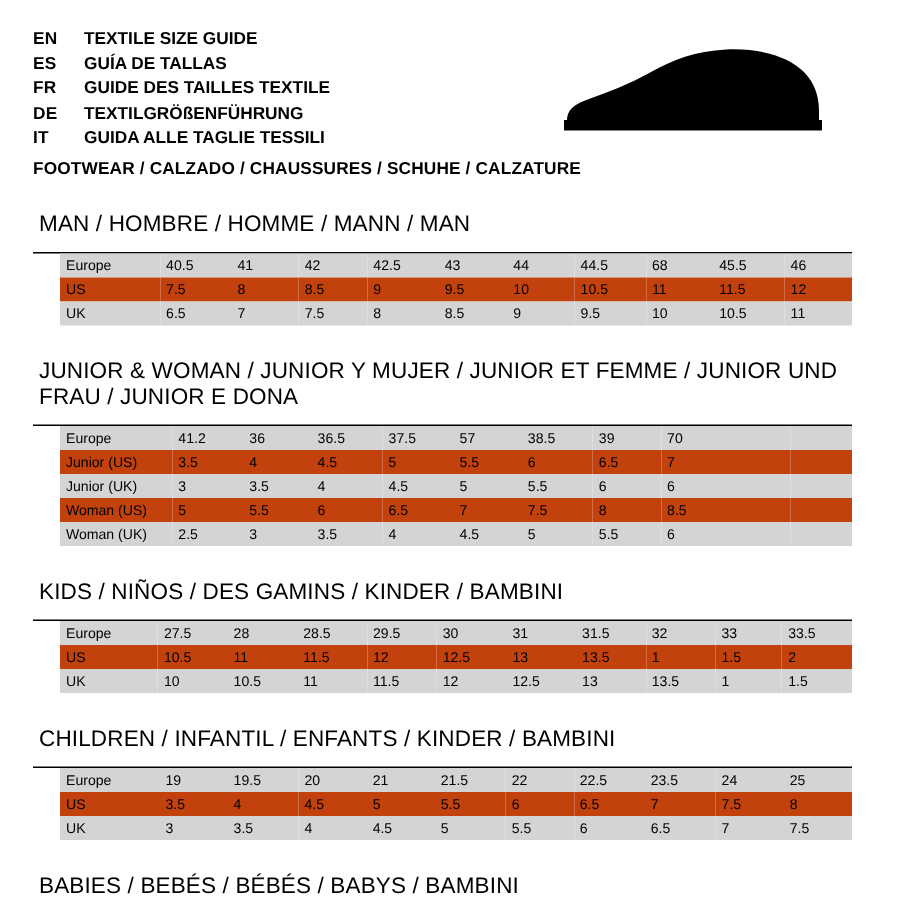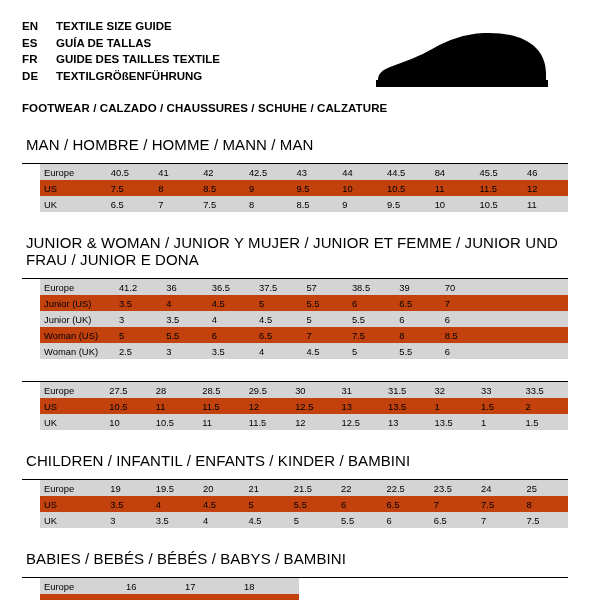--- a/index.html
+++ b/index.html
@@ -117,20 +117,24 @@
         <span class="lang-title">GUÍA DE TALLAS</span>
       </div>
       <div class="lang-row">
         <span class="lang-code">FR</span>
         <span class="lang-title">GUIDE DES TAILLES TEXTILE</span>
       </div>
       <div class="lang-row">
         <span class="lang-code">DE</span>
         <span class="lang-title">TEXTILGRÖßENFÜHRUNG</span>
       </div>
+      <div class="lang-row">
+        <span class="lang-code">IT</span>
+        <span class="lang-title">GUIDA ALLE TAGLIE TESSILI</span>
+      </div>
     </div>
 
     <div class="shoe-icon">
       <svg width="180" height="62" viewBox="0 0 180 62" xmlns="http://www.w3.org/2000/svg">
         <path fill="#000000" d="M10 50 C10 44 14 40 22 37 C36 32 52 26 66 18 C80 10 96 4 116 3 C140 2 158 8 168 18 C176 26 178 36 178 44 L178 52 L10 52 Z"></path>
         <rect x="8" y="50" width="172" height="7" fill="#000000"></rect>
       </svg>
     </div>
   </div>
 
@@ -143,21 +147,21 @@
       <tbody>
           <tr class="shaded">
         <td class="label">Europe</td>
         <td class="val">40.5</td>
         <td class="val">41</td>
         <td class="val">42</td>
         <td class="val">42.5</td>
         <td class="val">43</td>
         <td class="val">44</td>
         <td class="val">44.5</td>
-        <td class="val">84</td>
+        <td class="val">68</td>
         <td class="val">45.5</td>
         <td class="val">46</td>
       </tr>
       <tr class="plain">
         <td class="label">US</td>
         <td class="val">7.5</td>
         <td class="val">8</td>
         <td class="val">8.5</td>
         <td class="val">9</td>
         <td class="val">9.5</td>
@@ -252,20 +256,21 @@
         <td class="val">5.5</td>
         <td class="val">6</td>
         <td class="val"></td>
         <td class="val"></td>
       </tr>
     </tbody>
       </table>
   </div>
 
   <div class="group">
+    <div class="group-head">KIDS / NIÑOS / DES GAMINS / KINDER / BAMBINI</div>
     <div class="divider"></div>
     <table class="size">
       <tbody>
           <tr class="shaded">
         <td class="label">Europe</td>
         <td class="val">27.5</td>
         <td class="val">28</td>
         <td class="val">28.5</td>
         <td class="val">29.5</td>
         <td class="val">30</td>

